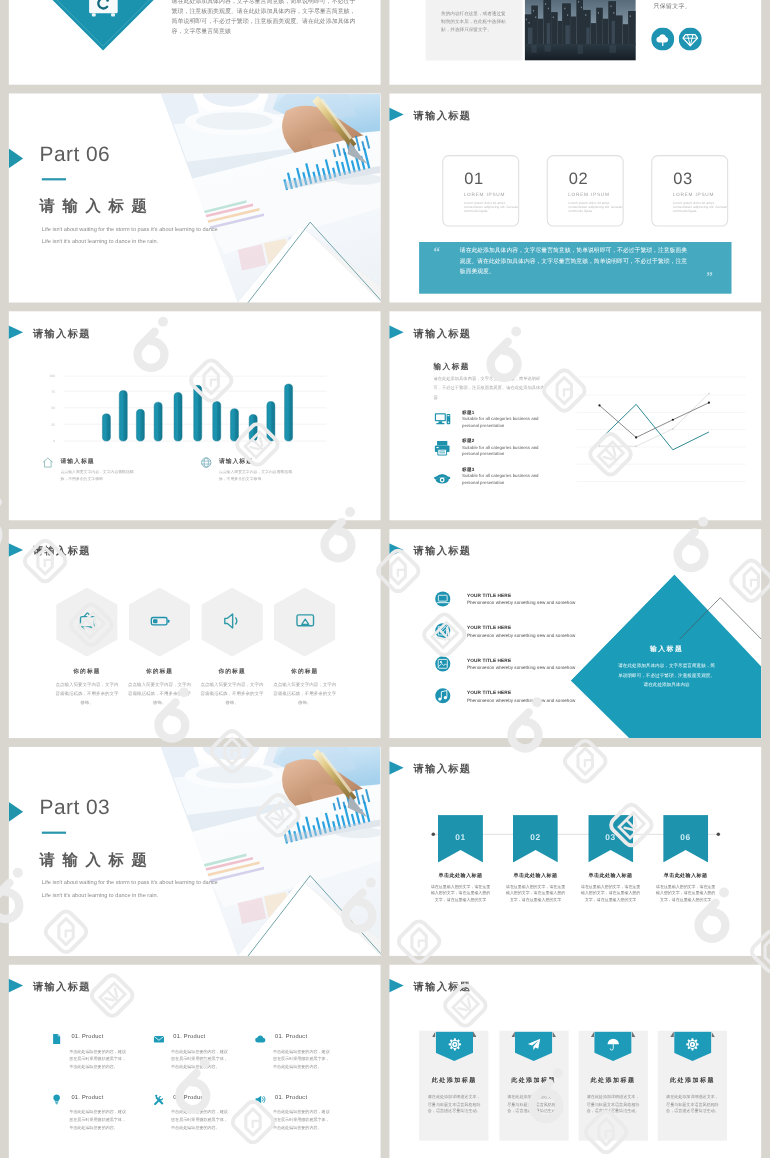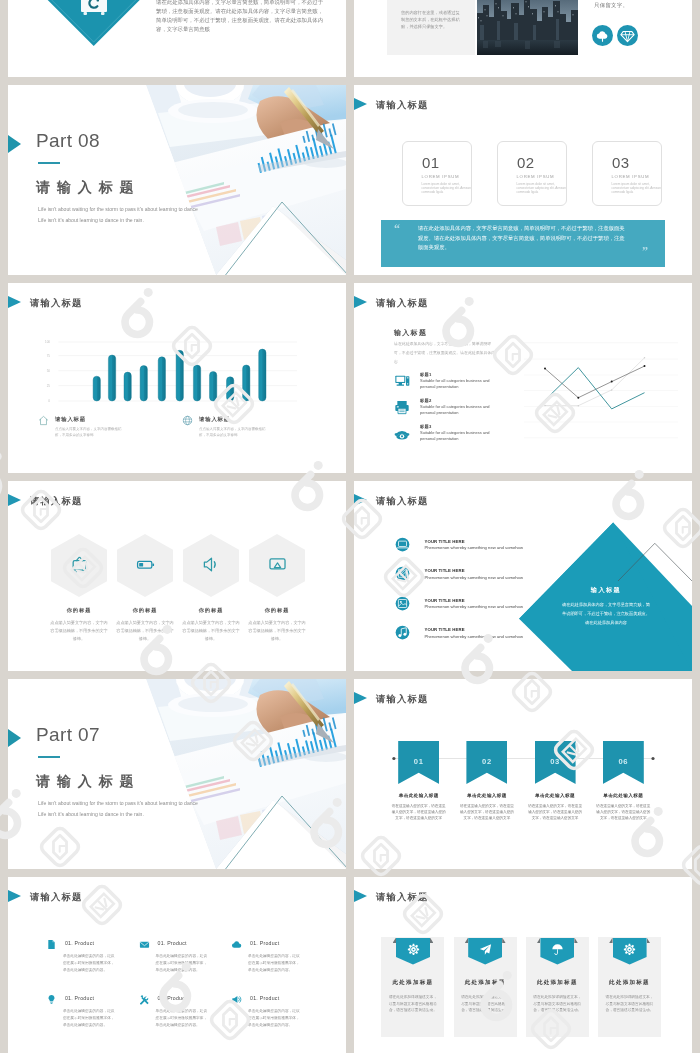--- a/index.html
+++ b/index.html
@@ -302,21 +302,21 @@
             <path d="M310 44 L326 64 L308 55 Z" fill="#a8b0b8"></path>
             <path d="M250 80 L338 66 L338 72 L252 87 Z" fill="#c3cdd8" opacity="0.45"></path>
             <ellipse cx="318" cy="78" rx="22" ry="5" fill="#dee5ec" opacity="0.55"></ellipse>
           </svg>
         </div>
         <div class="cov-white"></div>
         <svg class="cov-tri" width="190" height="76" viewBox="0 0 190 76">
           <path d="M124 1 L190 74 M124 1 L66 76" fill="none" stroke="#5f979e" stroke-width="0.8"></path>
         </svg>
         <div class="cov-arrow"></div>
-        <div class="cov-part">Part 08</div>
+        <div class="cov-part">Part 06</div>
         <div class="cov-rule"></div>
         <div class="cov-title">请 输 入 标 题</div>
         <div class="cov-sub1">Life isn't about waiting for the storm to pass  it's about learning to dance</div>
         <div class="cov-sub2">Life isn't it's about learning to dance in the rain.</div>
       </div>
       <div class="slide" id="slide-04">
         <div class="arrow"></div>
         <div class="hdr">请输入标题</div>
         <div class="nc-card" style="left:48px"></div>
         <div class="nc-num" style="left:68px;top:69px">01</div>
@@ -610,21 +610,21 @@
             <path d="M310 44 L326 64 L308 55 Z" fill="#a8b0b8"></path>
             <path d="M250 80 L338 66 L338 72 L252 87 Z" fill="#c3cdd8" opacity="0.45"></path>
             <ellipse cx="318" cy="78" rx="22" ry="5" fill="#dee5ec" opacity="0.55"></ellipse>
           </svg>
         </div>
         <div class="cov-white"></div>
         <svg class="cov-tri" width="190" height="76" viewBox="0 0 190 76">
           <path d="M124 1 L190 74 M124 1 L66 76" fill="none" stroke="#5f979e" stroke-width="0.8"></path>
         </svg>
         <div class="cov-arrow"></div>
-        <div class="cov-part">Part 07</div>
+        <div class="cov-part">Part 03</div>
         <div class="cov-rule"></div>
         <div class="cov-title">请 输 入 标 题</div>
         <div class="cov-sub1">Life isn't about waiting for the storm to pass  it's about learning to dance</div>
         <div class="cov-sub2">Life isn't it's about learning to dance in the rain.</div>
       </div>
       <div class="slide" id="slide-10">
         <div class="arrow"></div>
         <div class="hdr">请输入标题</div>
         <svg style="position:absolute;left:0;top:0" width="338" height="190">
           <line x1="40" y1="79.5" x2="300" y2="79.5" stroke="#d8d8d8" stroke-width="0.7"></line>

